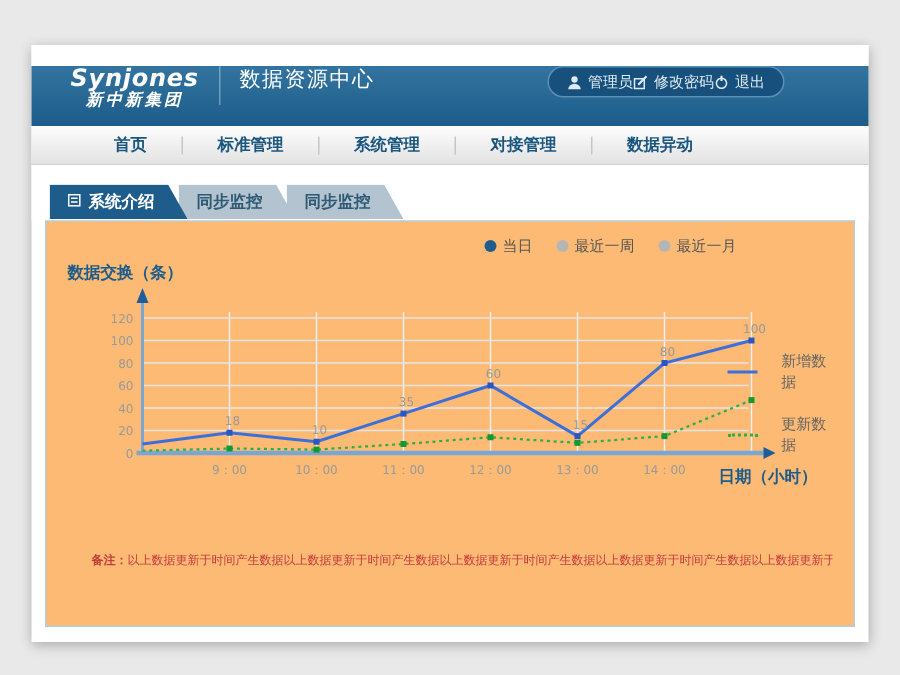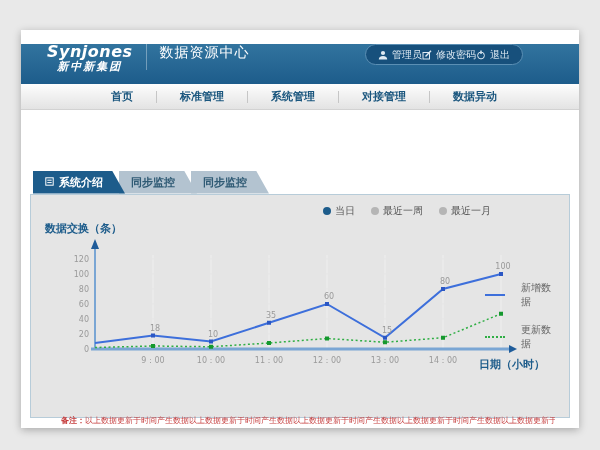--- a/index.html
+++ b/index.html
@@ -22,36 +22,36 @@
   .app-title { font-size:14px; letter-spacing:1px; }
   .spacer { flex:1; }
   .user-pill { margin-right:56px; height:21px; background:#17507c; border:1px solid #5b8fb4;
                border-radius:11px; display:flex; align-items:center; padding:0 12px; 
                color:#dfeaf3; font-size:10px; }
   .pill-item { display:flex; align-items:center; gap:4px; cursor:pointer; white-space:nowrap; }
   .pill-item svg { display:block; }
 
   
   .nav { height:26px; background:linear-gradient(#fdfdfd,#e3e3e3); border-bottom:1px solid #d2d2d2;
-         display:flex; align-items:center; padding-left:67px; }
+         display:flex; align-items:center; padding-left:32px; }
   .nav-item { padding:0 23px; font-size:11px; font-weight:bold; color:#1a567e; cursor:pointer; }
   .nav-sep { width:1px; height:12px; background:#c6c6c6; }
 
   .gap { height:13px; background:#fff; }
 
   
-  .tab-row { height:24px; padding-left:12px; display:flex; align-items:center; background:#fff;margin-top:47px; }
+  .tab-row { height:24px; padding-left:12px; display:flex; align-items:flex-start; background:#fff; }
   .tab { height:23px; line-height:23px; padding:0 22px 0 12px; font-size:11px; font-weight:bold;
          clip-path:polygon(0 0, calc(100% - 13px) 0, 100% 100%, 0 100%);
          background:#b3c3d0; color:#2f5a74; cursor:pointer; display:flex; align-items:center; gap:5px; }
   .tab + .tab { margin-left:-6px; }
   .tab.active { background:var(--accent,#1d5c8b); color:#fff; z-index:2; }
 
   
-  .panel { flex:1; margin:0 9px 10px 9px; border:1px solid #b7ccd9; position:relative; background:#e5e5e5; }
+  .panel { flex:1; margin:0 9px 10px 9px; border:1px solid #b7ccd9; position:relative; background:#fdba74; }
 
   .radios { position:absolute; top:9px; right:78px; display:flex; gap:16px; align-items:center;
             font-size:10px; color:#555; }
   .radio { display:flex; align-items:center; gap:4px; cursor:pointer; }
   .dot { width:8px; height:8px; border-radius:50%; background:#b5b5b5; }
   .radio.selected .dot { background:var(--accent,#1d5c8b); }
 
   .ylabel { position:absolute; top:26px; left:14px; font-size:11px; font-weight:bold;
             color:var(--accent,#1d5c8b); }
   .xlabel { position:absolute; top:162px; left:448px; font-size:11px; font-weight:bold;

